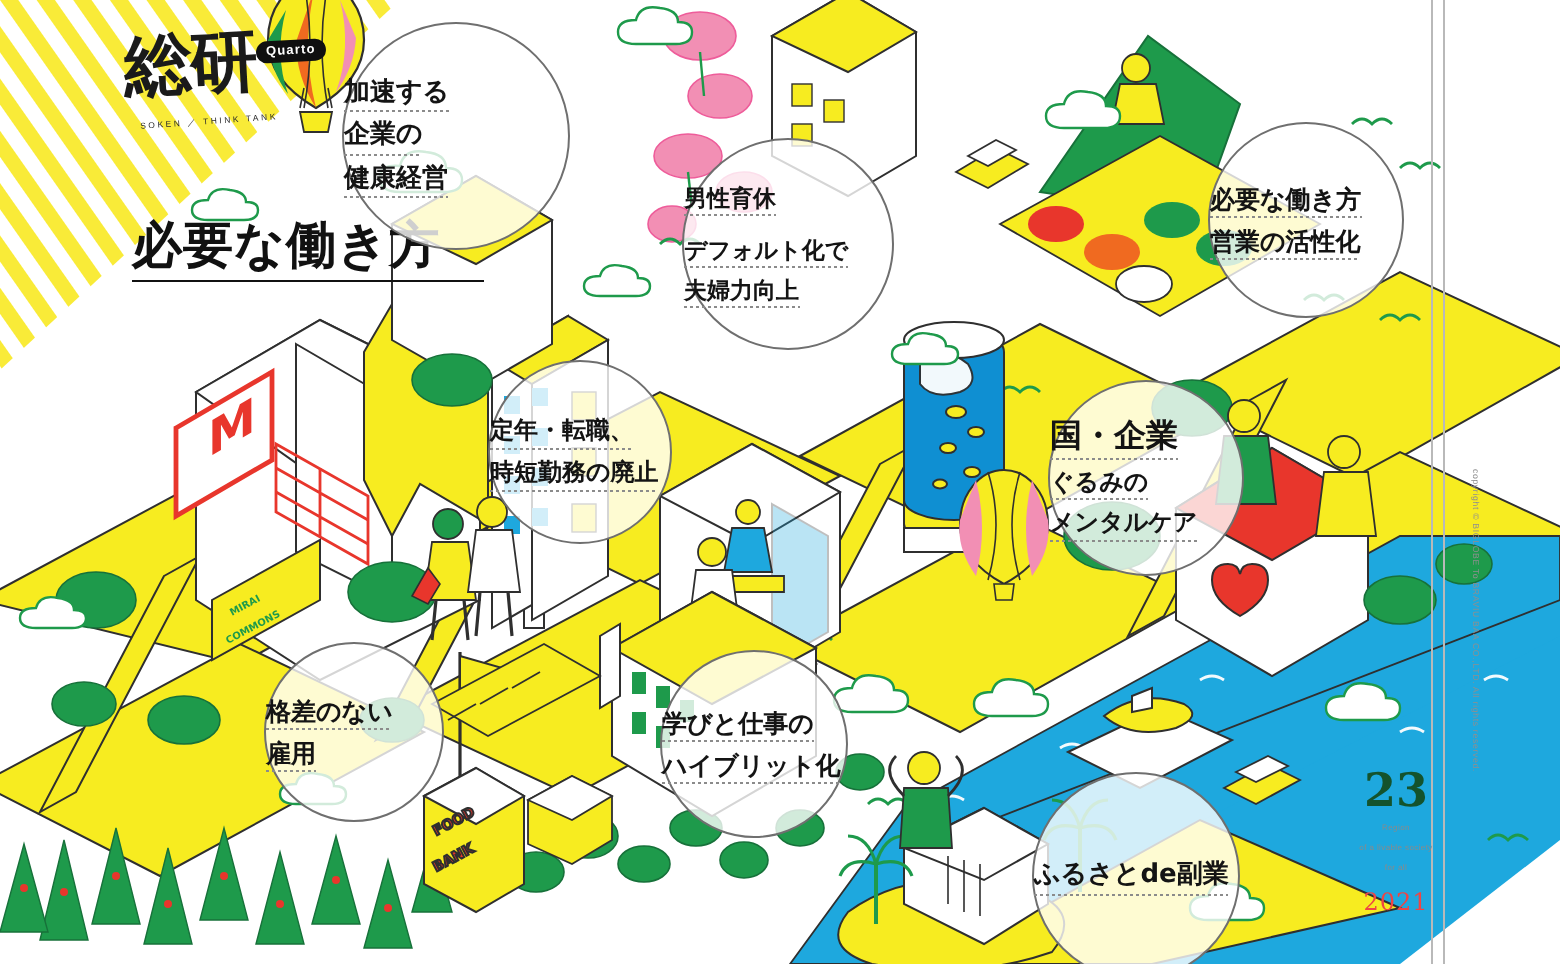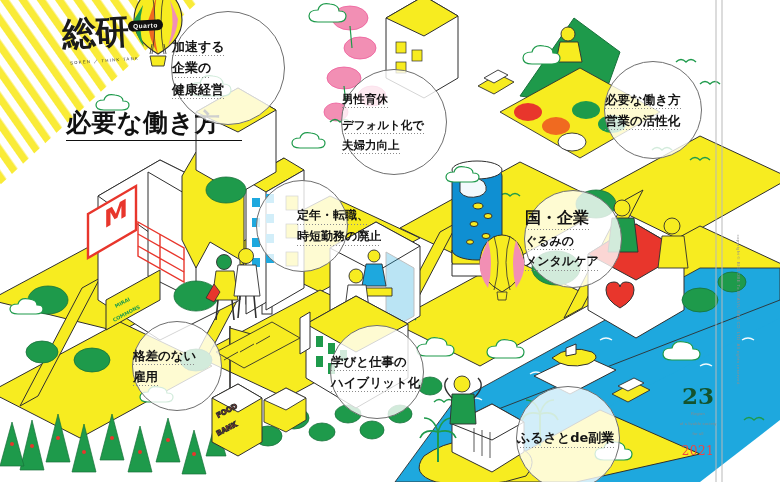--- a/index.html
+++ b/index.html
@@ -512,21 +512,21 @@
   </div>
   <div class="bubble" style="left: 341px; top: 69px; width: 106px; height: 106px;">
     <span class="ln" style="font-size: 11.5px;">男性育休</span>
     <span class="ln" style="font-size: 11.5px; margin-top: 14px;">デフォルト化で</span>
     <span class="ln" style="font-size: 11.5px;">夫婦力向上</span>
   </div>
   <div class="bubble" style="left: 604px; top: 61px; width: 98px; height: 98px;">
     <span class="ln" style="font-size: 12.5px;">必要な働き方</span>
     <span class="ln" style="font-size: 12.5px;">営業の活性化</span>
   </div>
-  <div class="bubble" style="left: 256px; top: 180px; width: 92px; height: 92px; padding-left: 40px;">
+  <div class="bubble" style="left: 244px; top: 180px; width: 92px; height: 92px;">
     <span class="ln" style="font-size: 12px;">定年・転職、</span>
     <span class="ln" style="font-size: 12px;">時短勤務の廃止</span>
   </div>
   <div class="bubble" style="left: 524px; top: 190px; width: 98px; height: 98px;">
     <span class="ln" style="font-size: 16px;">国・企業</span>
     <span class="ln" style="font-size: 12px;">ぐるみの</span>
     <span class="ln" style="font-size: 12px;">メンタルケア</span>
   </div>
   <div class="bubble" style="left: 132px; top: 321px; width: 90px; height: 90px;">
     <span class="ln" style="font-size: 12.5px;">格差のない</span>

